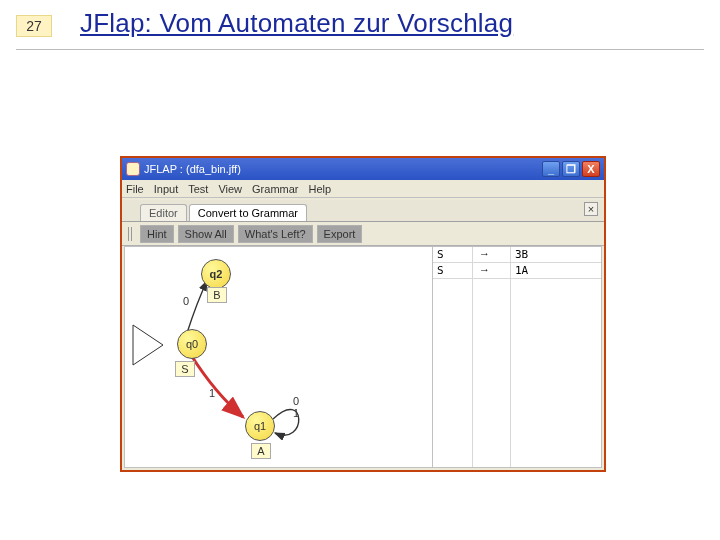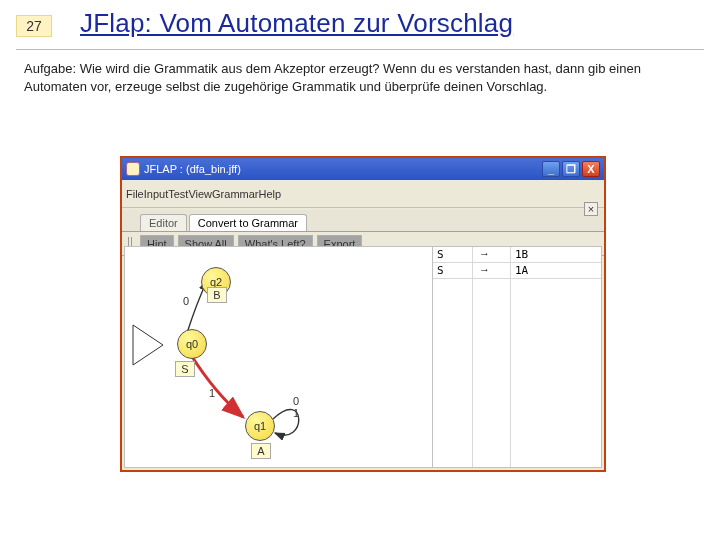--- a/index.html
+++ b/index.html
@@ -45,23 +45,23 @@
   .titlebar .spacer { flex: 1; }
   .win-btn {
     width: 18px; height: 16px; margin-left: 2px;
     background: linear-gradient(#6fa0f0,#3b6ed0);
     border: 1px solid #2a4aa0; border-radius: 2px;
     display: flex; align-items: center; justify-content: center;
     color: #fff; font-size: 11px; font-weight: bold;
   }
   .win-btn.close { background: linear-gradient(#f08060,#d04020); border-color: #a02010; }
   .menubar {
-    height: 28px; background: #ece9d8; border-bottom: 1px solid #c0c0c0;
+    height: 18px; background: #ece9d8; border-bottom: 1px solid #c0c0c0;
     display: flex; align-items: center; font-size: 11px; color: #333;
-    padding: 0 4px; 
+    padding: 0 4px; gap: 10px;
   }
   .inner-close {
     position: absolute; right: 6px; top: 44px;
     width: 14px; height: 14px; border: 1px solid #999; background: #f2f0e6;
     font-size: 11px; text-align: center; line-height: 12px; color: #333;
   }
   .tabbar {
     height: 22px; background: #e8e5d6; border-bottom: 1px solid #a0a0a0;
     display: flex; align-items: flex-end; font-size: 11px; padding-left: 18px; gap: 2px;
     margin-top: 2px;
@@ -123,21 +123,20 @@
 </style>
 </head>
 <body>
 
 <div class="slide">
   <div class="header">
     <div class="pagenum">27</div>
     <div class="title">JFlap: Vom Automaten zur Vorschlag</div>
   </div>
   <div class="rule"></div>
-  <div class="task">Aufgabe: Wie wird die Grammatik aus dem Akzeptor erzeugt? Wenn du es verstanden hast, dann gib einen Automaten vor, erzeuge selbst die zugehörige Grammatik und überprüfe deinen Vorschlag.</div>
 
   <div class="jflap-window">
     <div class="titlebar">
       <div class="coffee"></div>
       <span>JFLAP : (dfa_bin.jff)</span>
       <div class="spacer"></div>
       <div class="win-btn">_</div>
       <div class="win-btn">❐</div>
       <div class="win-btn close">X</div>
     </div>
@@ -176,40 +175,40 @@
 
           <path d="M 8 118 L 38 98 L 8 78 Z" fill="none" stroke="#333" stroke-width="1"></path>
 
           <path d="M 62 86 Q 72 55 82 34" fill="none" stroke="#333" stroke-width="1.4" marker-end="url(#ah)"></path>
 
           <path d="M 66 108 Q 90 146 118 170" fill="none" stroke="#d03030" stroke-width="3" marker-end="url(#ahred)"></path>
 
           <path d="M 148 172 C 182 140 182 200 150 186" fill="none" stroke="#333" stroke-width="1.4" marker-end="url(#ah)"></path>
         </svg>
 
-        <div class="state" style="left:76px; top:20px;">q2</div>
+        <div class="state" style="left:76px; top:12px;font-weight:bold;">q2</div>
         <div class="slabel" style="left:82px; top:40px;">B</div>
 
         <div class="state" style="left:52px; top:82px;">q0</div>
         <div class="slabel" style="left:50px; top:114px;">S</div>
 
         <div class="state" style="left:120px; top:164px;">q1</div>
         <div class="slabel" style="left:126px; top:196px;">A</div>
 
         <div class="edgetxt" style="left:58px; top:48px;">0</div>
         <div class="edgetxt" style="left:84px; top:140px;">1</div>
         <div class="edgetxt" style="left:168px; top:148px;">0</div>
         <div class="edgetxt" style="left:168px; top:160px;">1</div>
       </div>
 
       <div class="grammar">
         <div class="grow">
           <div>S</div>
           <div class="arrow"></div>
-          <div>1B</div>
+          <div>3B</div>
         </div>
         <div class="grow">
           <div>S</div>
           <div class="arrow"></div>
           <div>1A</div>
         </div>
         <div class="grest">
           <div class="cols">
               <div></div>
               <div></div>

